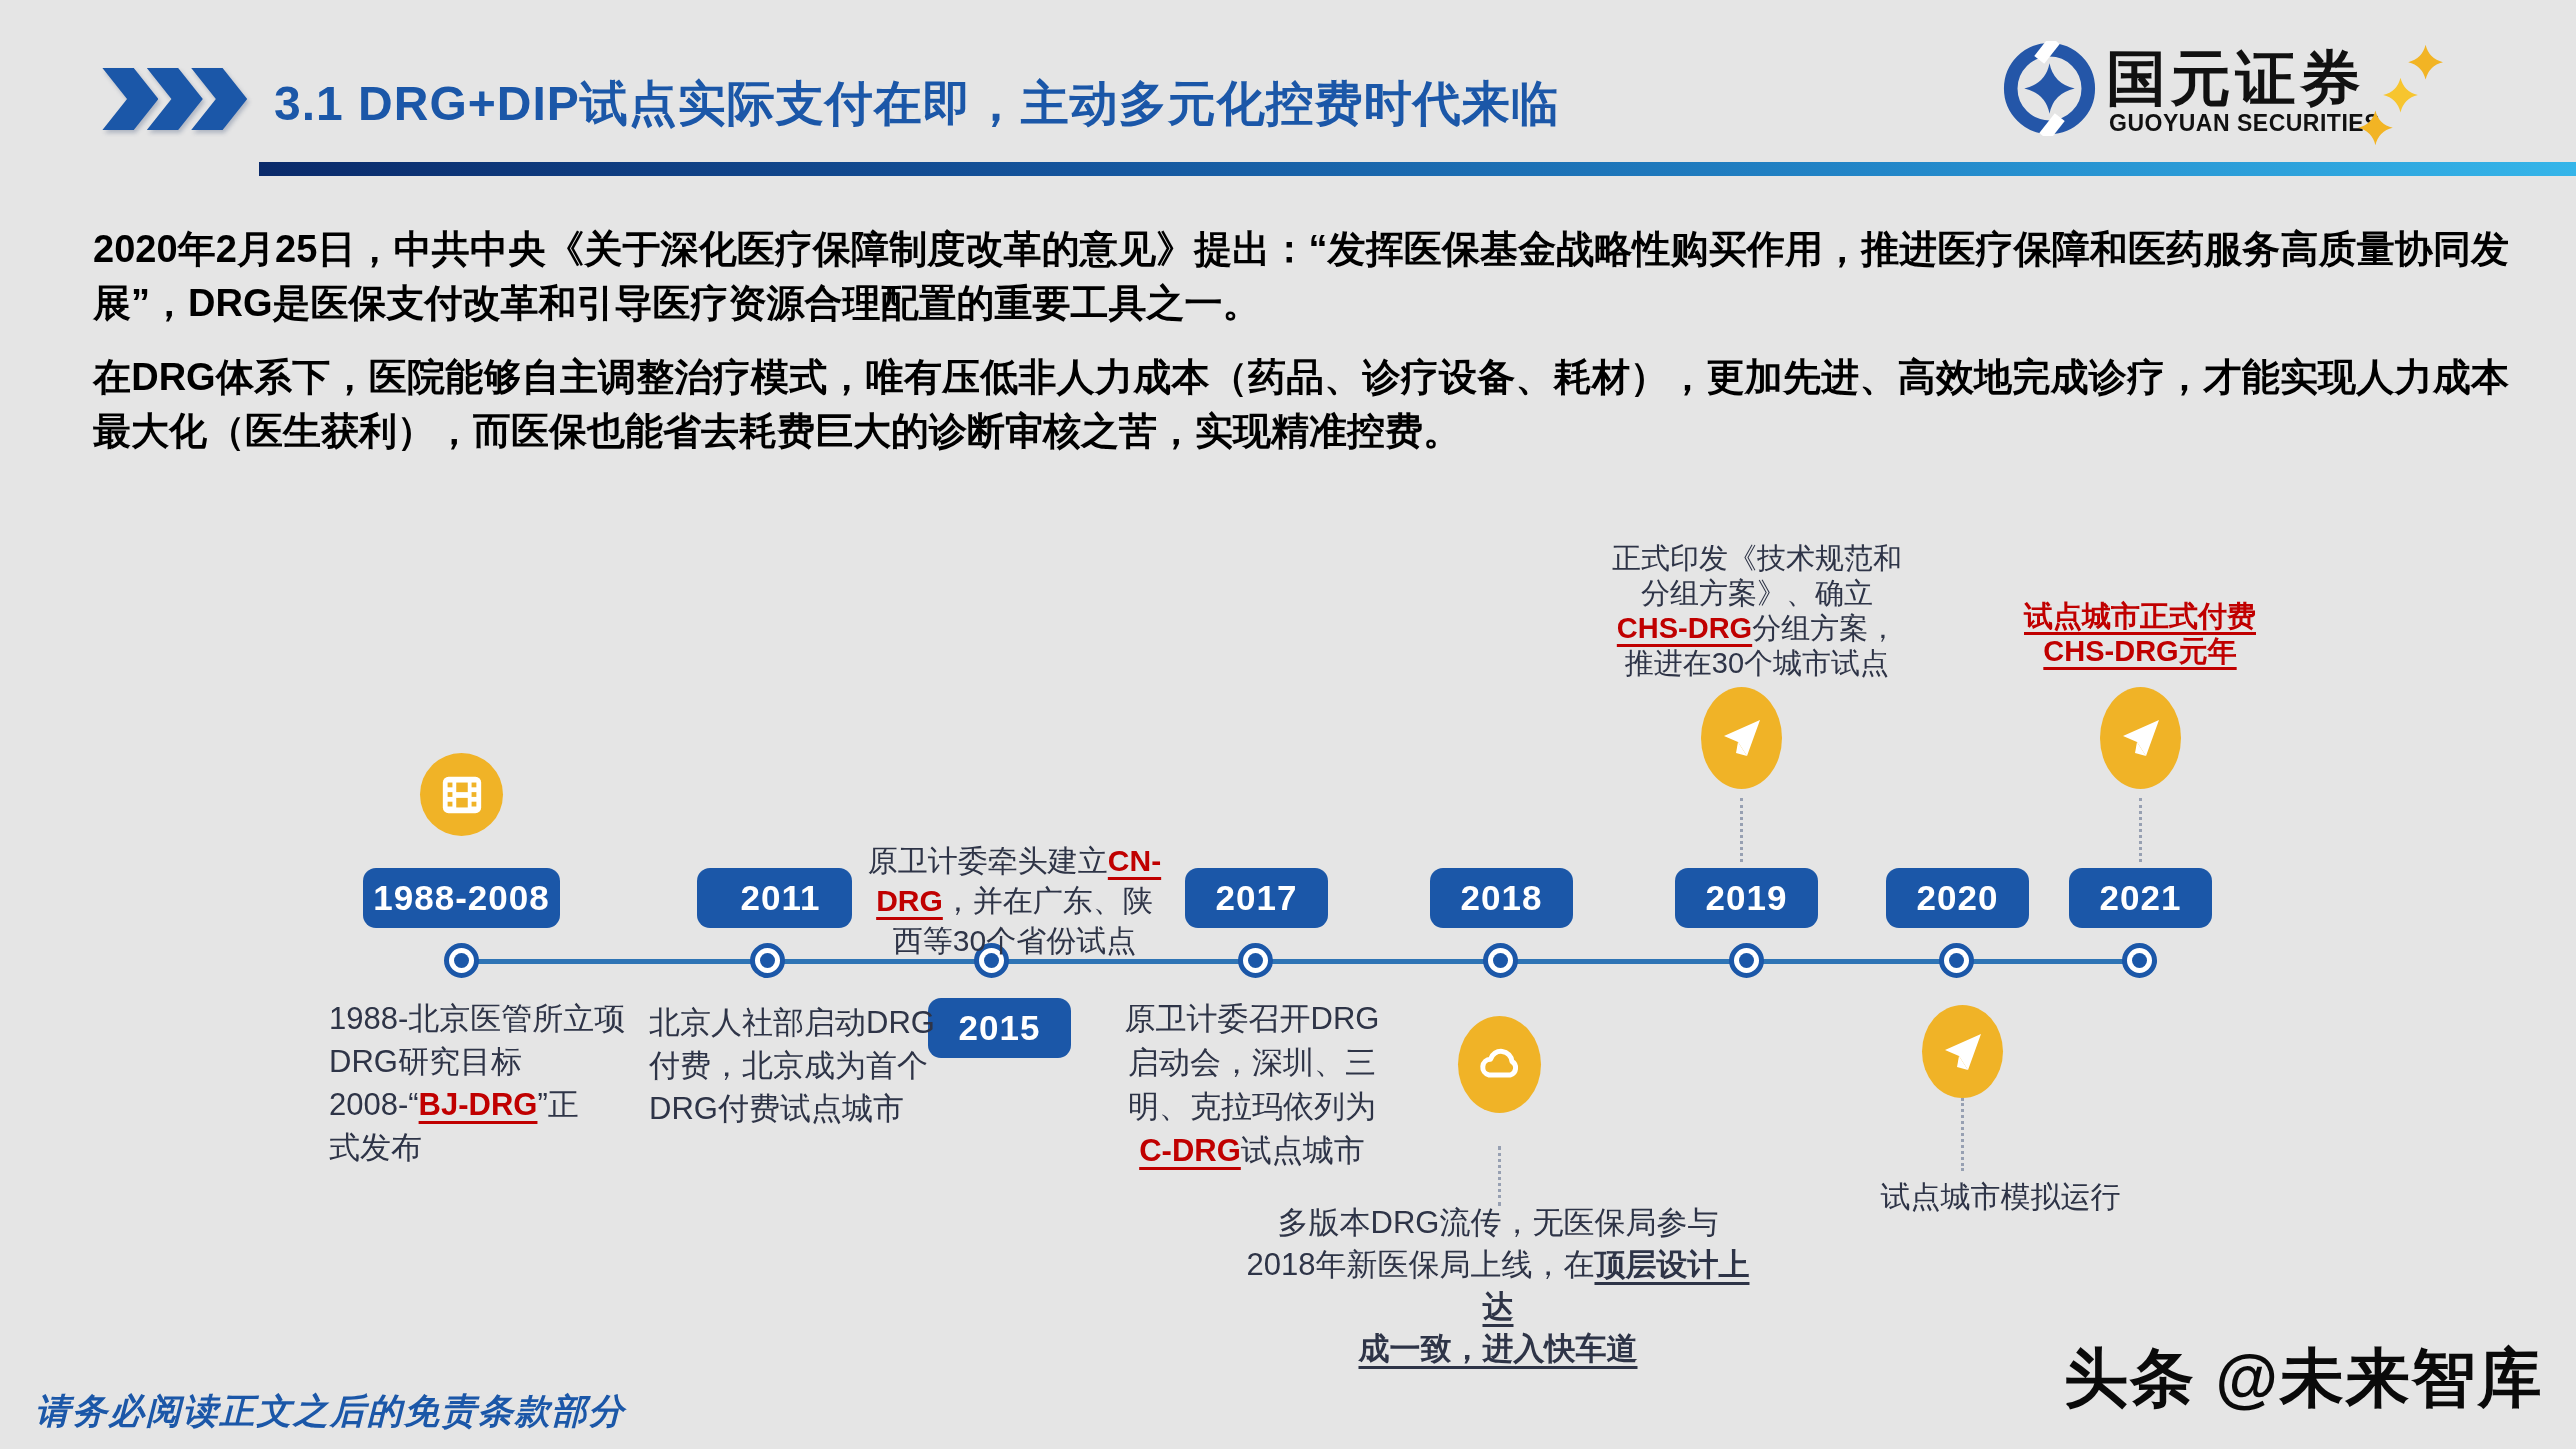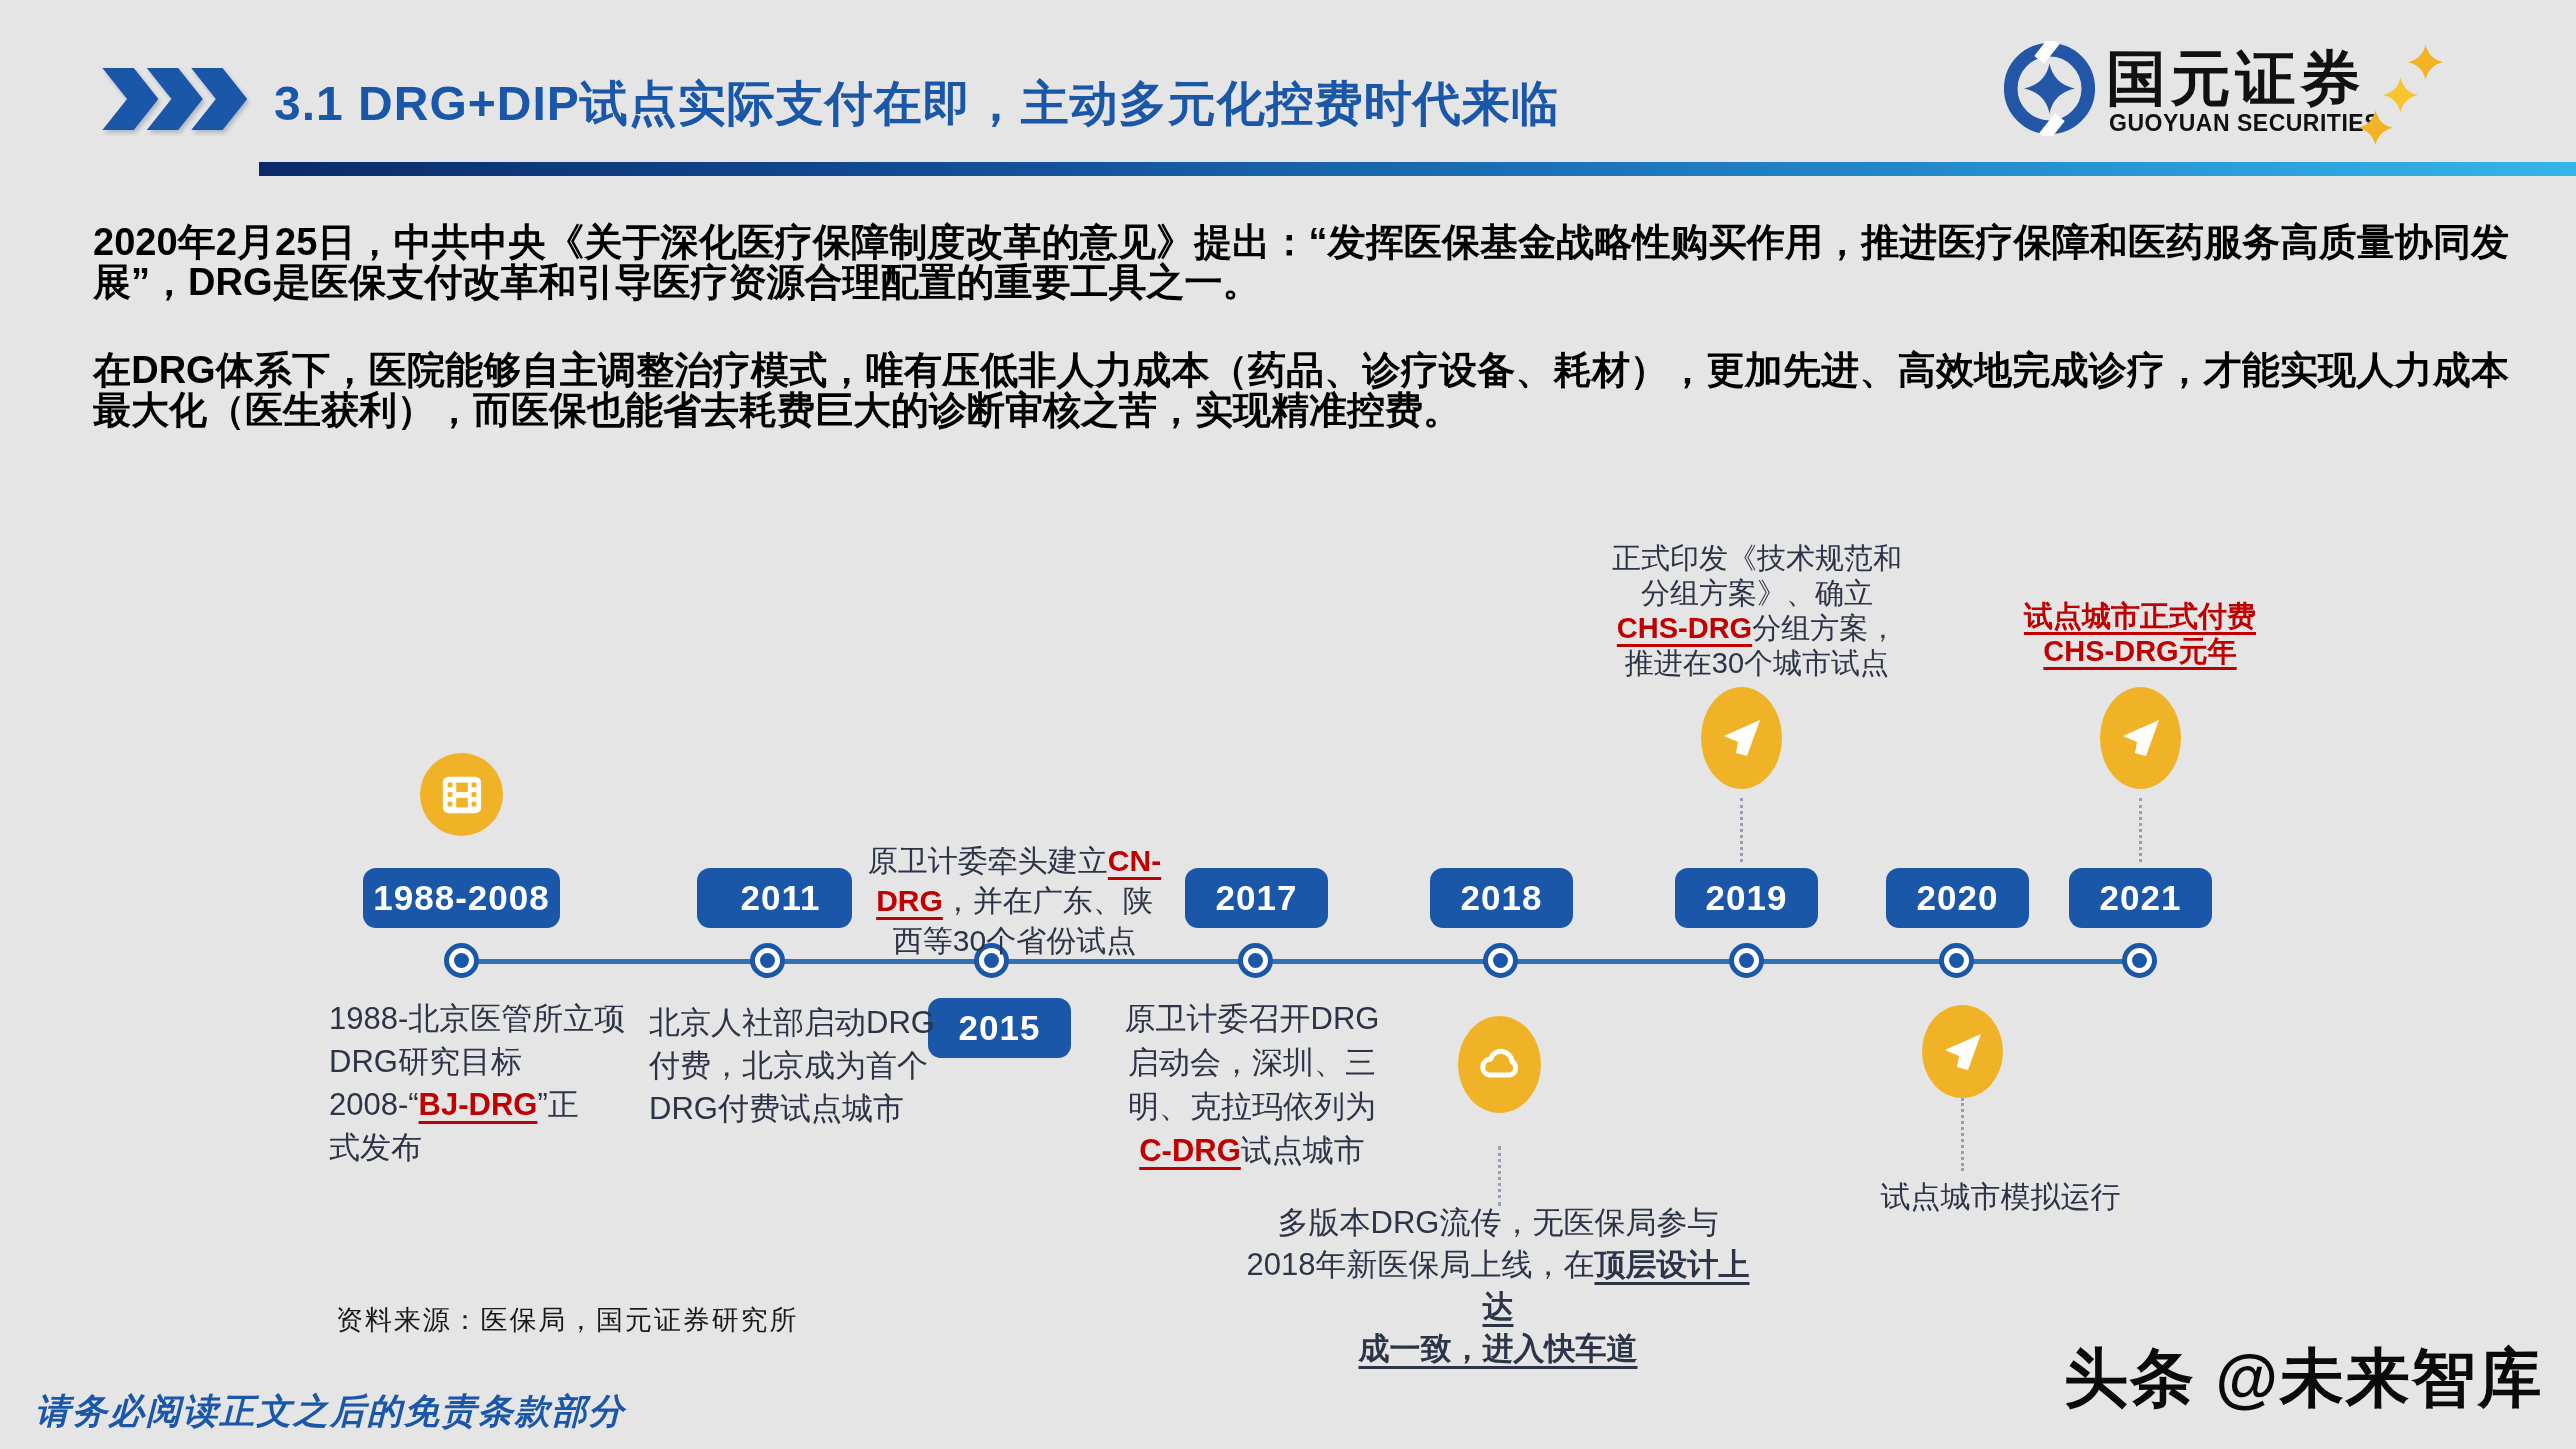--- a/index.html
+++ b/index.html
@@ -15,21 +15,21 @@
     clip-path:polygon(0 0,56% 0,100% 50%,56% 100%,0 100%,44% 50%);}
   .page-title{left:274px;top:72px;font-size:48px;font-weight:700;color:#1b57a8;letter-spacing:1px;white-space:nowrap;}
   .hdr-bar{left:259px;top:162px;width:2317px;height:13.5px;
     background:linear-gradient(90deg,#0a2a6a 0%,#14549c 35%,#2286c8 70%,#35b5e9 100%);}
   .logo-cn{left:2106px;top:39px;font-size:60px;font-weight:700;color:#111;letter-spacing:4.8px;white-space:nowrap;}
   .logo-en{left:2109px;top:110px;font-size:23px;font-weight:600;color:#111;letter-spacing:0.5px;white-space:nowrap;}
   .emblem{left:2002px;top:41px;width:95px;height:95px;}
   .diamonds{left:2356px;top:41px;width:116px;height:111px;}
 
   
-  .para{left:93px;width:2416px;font-size:38px;font-weight:700;color:#000;line-height:40px;text-align:justify;}
+  .para{left:93px;width:2416px;font-size:38px;font-weight:700;color:#000;line-height:54px;text-align:justify;}
   .para1{top:222px;}
   .para2{top:350px;}
 
   
   .fig-caption{left:336px;top:512px;font-size:30px;font-weight:700;color:#4d7ec0;letter-spacing:1px;}
   .src-note{left:336px;top:1302px;font-size:27px;color:#1a1a1a;letter-spacing:1.9px;}
 
   
   .tl-line{left:454px;top:959px;width:1703px;height:4.8px;background:#2e74b5;border-radius:2.9px;}
   .node{width:25px;height:25px;border:5.8px solid #1b57a8;background:#fff;border-radius:50%;top:943px;}
@@ -231,19 +231,18 @@
       <span class="ln">多版本DRG流传，无医保局参与</span>
       <span class="ln"><span>2018年新医保局上线，在</span><span class="navy-u">顶层设计上达</span></span>
       <span class="ln"><span class="navy-u">成一致，进入快车道</span></span>
     </div>
 
     <div class="abs ann e2020">
       <span class="ln">试点城市模拟运行</span>
     </div>
   </div>
 
-  <div class="abs src-note">资料来源：医保局，国元证券研究所</div>
 
   <div class="abs disclaimer">请务必阅读正文之后的免责条款部分</div>
   <div class="abs watermark">头条 @未来智库</div>
 
 </div>
 
 
 </body></html>

